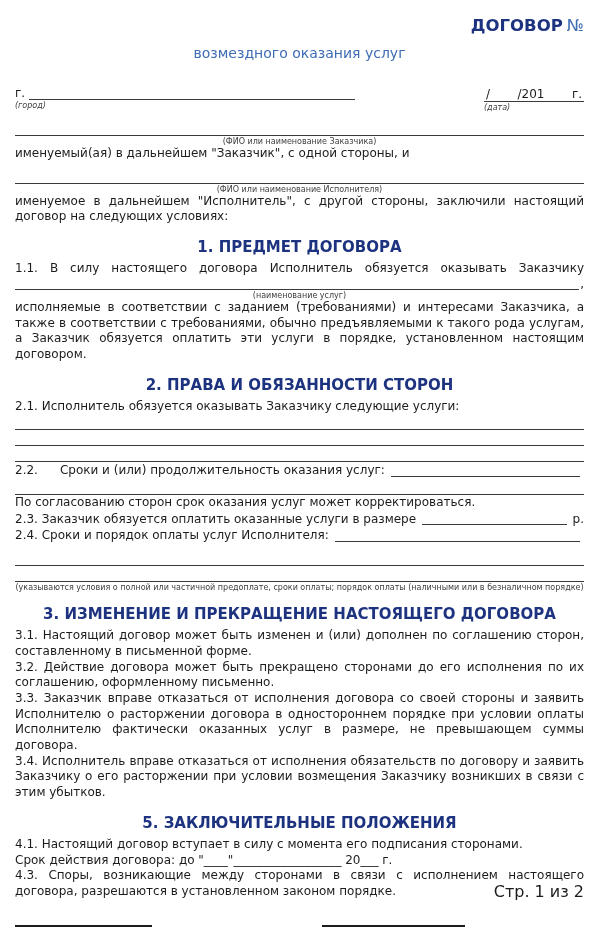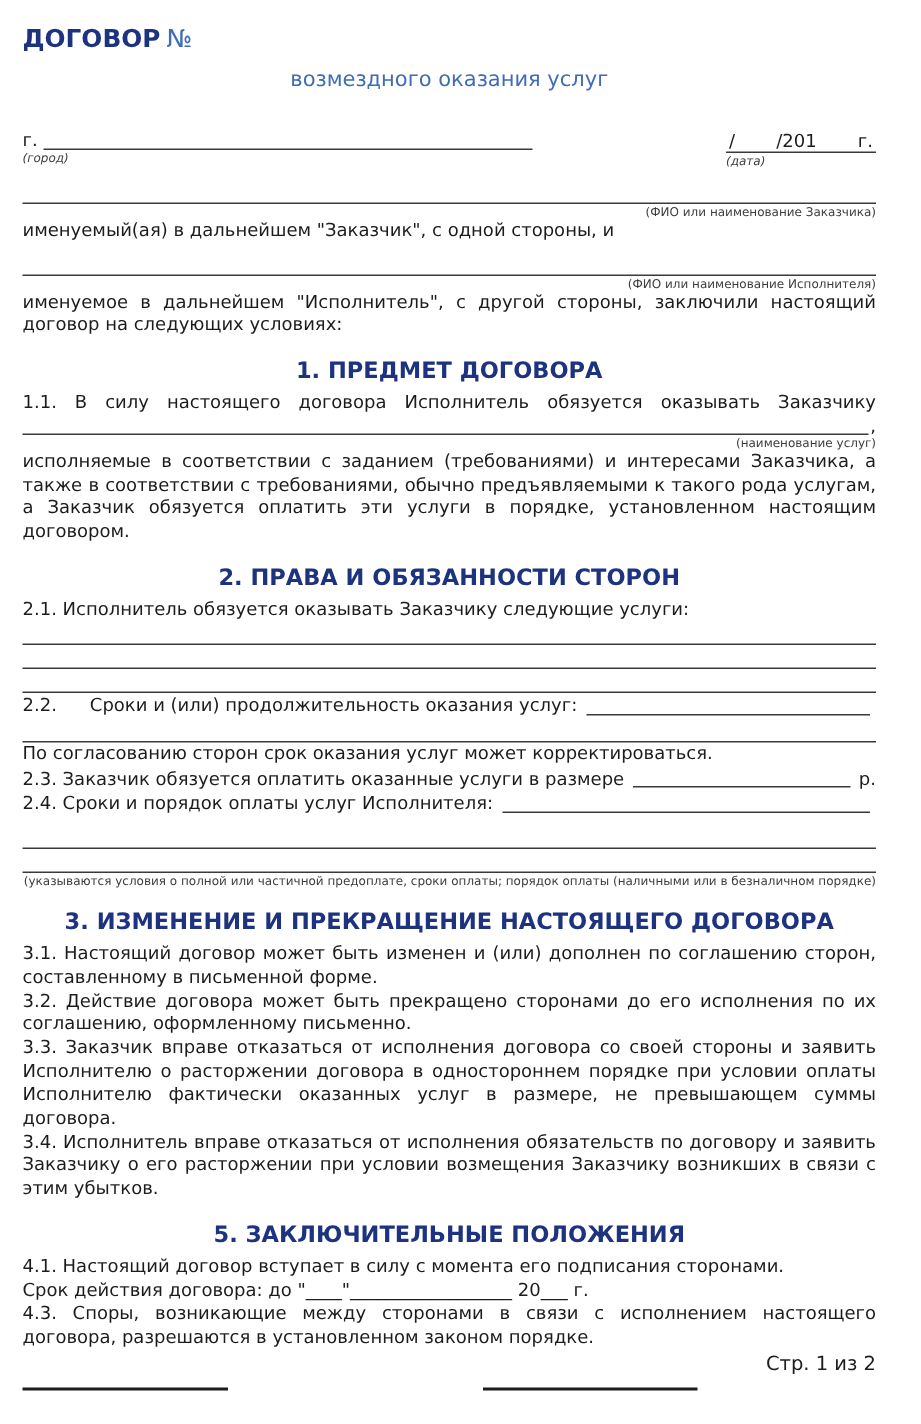--- a/index.html
+++ b/index.html
@@ -7,50 +7,50 @@
     position:relative;
     width:614px;height:949px;
     box-sizing:border-box;
     padding:12px 30px 0 15px;
     background:#ffffff;
     overflow:hidden;
     font-family:"DejaVu Sans","Liberation Sans",sans-serif;
     color:var(--text,#1c1c1c);
     font-size:12px;
   }
-  .title{margin-top:4px;text-align:left;font-size:16.5px;font-weight:bold;color:var(--heading,#1d3380);}
+  .title{margin-top:4px;text-align:right;font-size:16.5px;font-weight:bold;color:var(--heading,#1d3380);}
   .title .t-no{font-weight:normal;color:var(--accent,#3e6cb5);margin-left:4px;}
   .subtitle{margin-top:10px;text-align:center;font-size:14px;color:var(--accent,#3e6cb5);}
   .hdr-row{margin-top:24px;display:flex;align-items:flex-start;justify-content:space-between;}
   .city-block{width:340px;}
   .city-line{display:flex;align-items:flex-end;}
   .city-prefix{flex:0 0 auto;padding-right:4px;}
   .fill-line{flex:1 1 auto;border-bottom:1px solid var(--line,#3a3a3a);height:14px;}
   .caption{font-size:8px;color:#3d3d3d;}
   .caption.i{font-style:italic;}
   .city-caption{text-align:left;margin-top:1px;}
   .date-block{width:100px;}
   .date-line{display:flex;justify-content:space-between;align-items:flex-end;border-bottom:1px solid var(--line,#3a3a3a);padding:0 2px;height:16px;}
   .date-caption{text-align:left;margin-top:1px;}
   .blank-line{border-bottom:1px solid var(--line,#3a3a3a);height:13px;}
   .bl-mt10{margin-top:10px;} .bl-mt8{margin-top:8px;} .bl-mt2{margin-top:2px;}
-  .caption-center{text-align:right;margin-top:1px;}
+  .caption-center{text-align:center;margin-top:1px;}
   .p{margin:0;text-align:justify;font-size:12px;line-height:15.7px;}
   .p.single{text-align:left;}
   .p.just-last{text-align-last:justify;}
   .sec-h{margin:13px 0 5px 0;text-align:center;font-size:15px;font-weight:bold;color:var(--heading,#1d3380);}
   .line-comma{display:flex;align-items:flex-end;}
   .line-comma .fill-line{height:12px;}
   .line-comma .comma{flex:0 0 auto;padding-left:1px;line-height:12px;}
   .row{display:flex;align-items:flex-end;font-size:12px;line-height:15.7px;margin-top:1px;justify-content:space-between;}
   .row .lbl{flex:0 0 auto;white-space:nowrap;}
   .row .num-gap{margin-right:22px;}
   .row .fill-line{margin:0 4px 2px 6px;height:12px;}
   .row .sfx{flex:0 0 auto;padding-left:2px;}
-  .footer-page{position:absolute;right:30px;bottom:32px;font-size:13px;}
+  .footer-page{position:absolute;right:30px;bottom:48px;font-size:16px;}
   .sig{position:absolute;bottom:22px;border-top:2px solid #1c1c1c;height:0;}
   .sig1{left:15px;width:137px;}
   .sig2{left:322px;width:143px;}
 </style>
 </head>
 <body>
 
 <div class="page">
 
   <div class="title">

